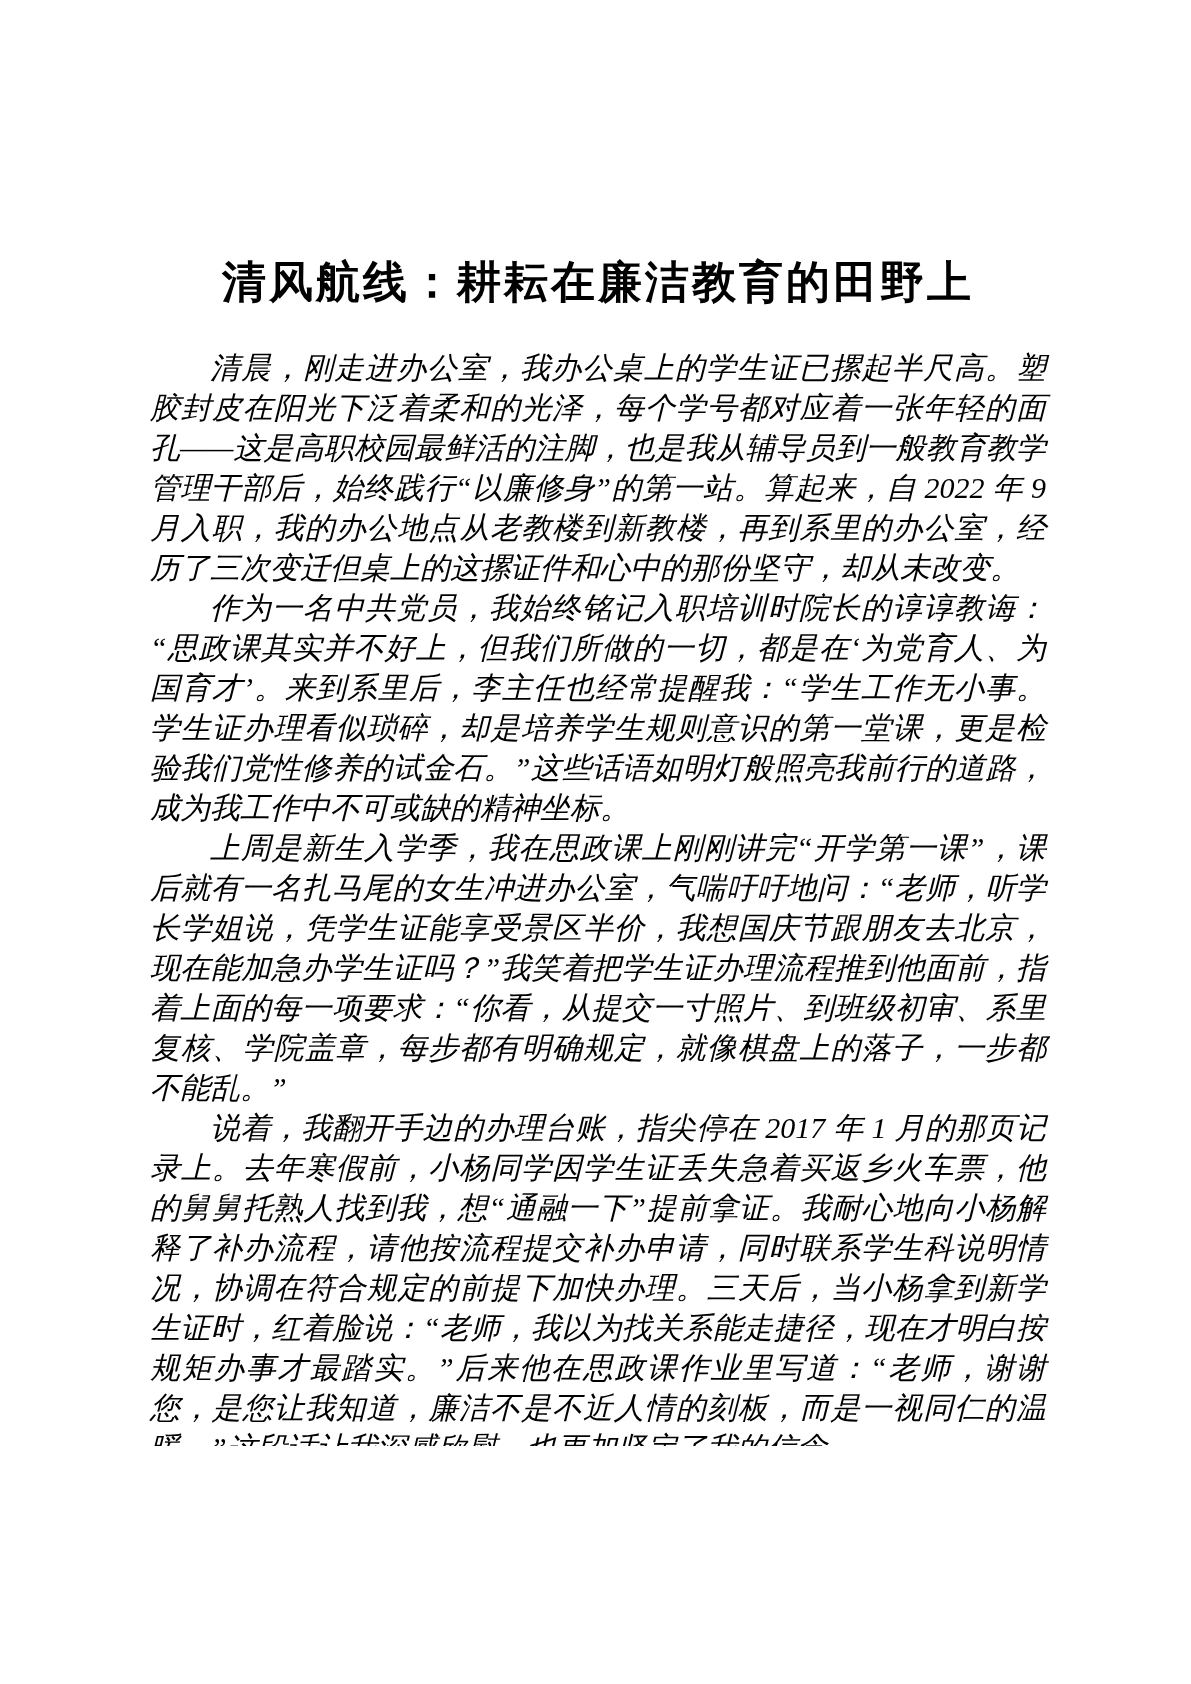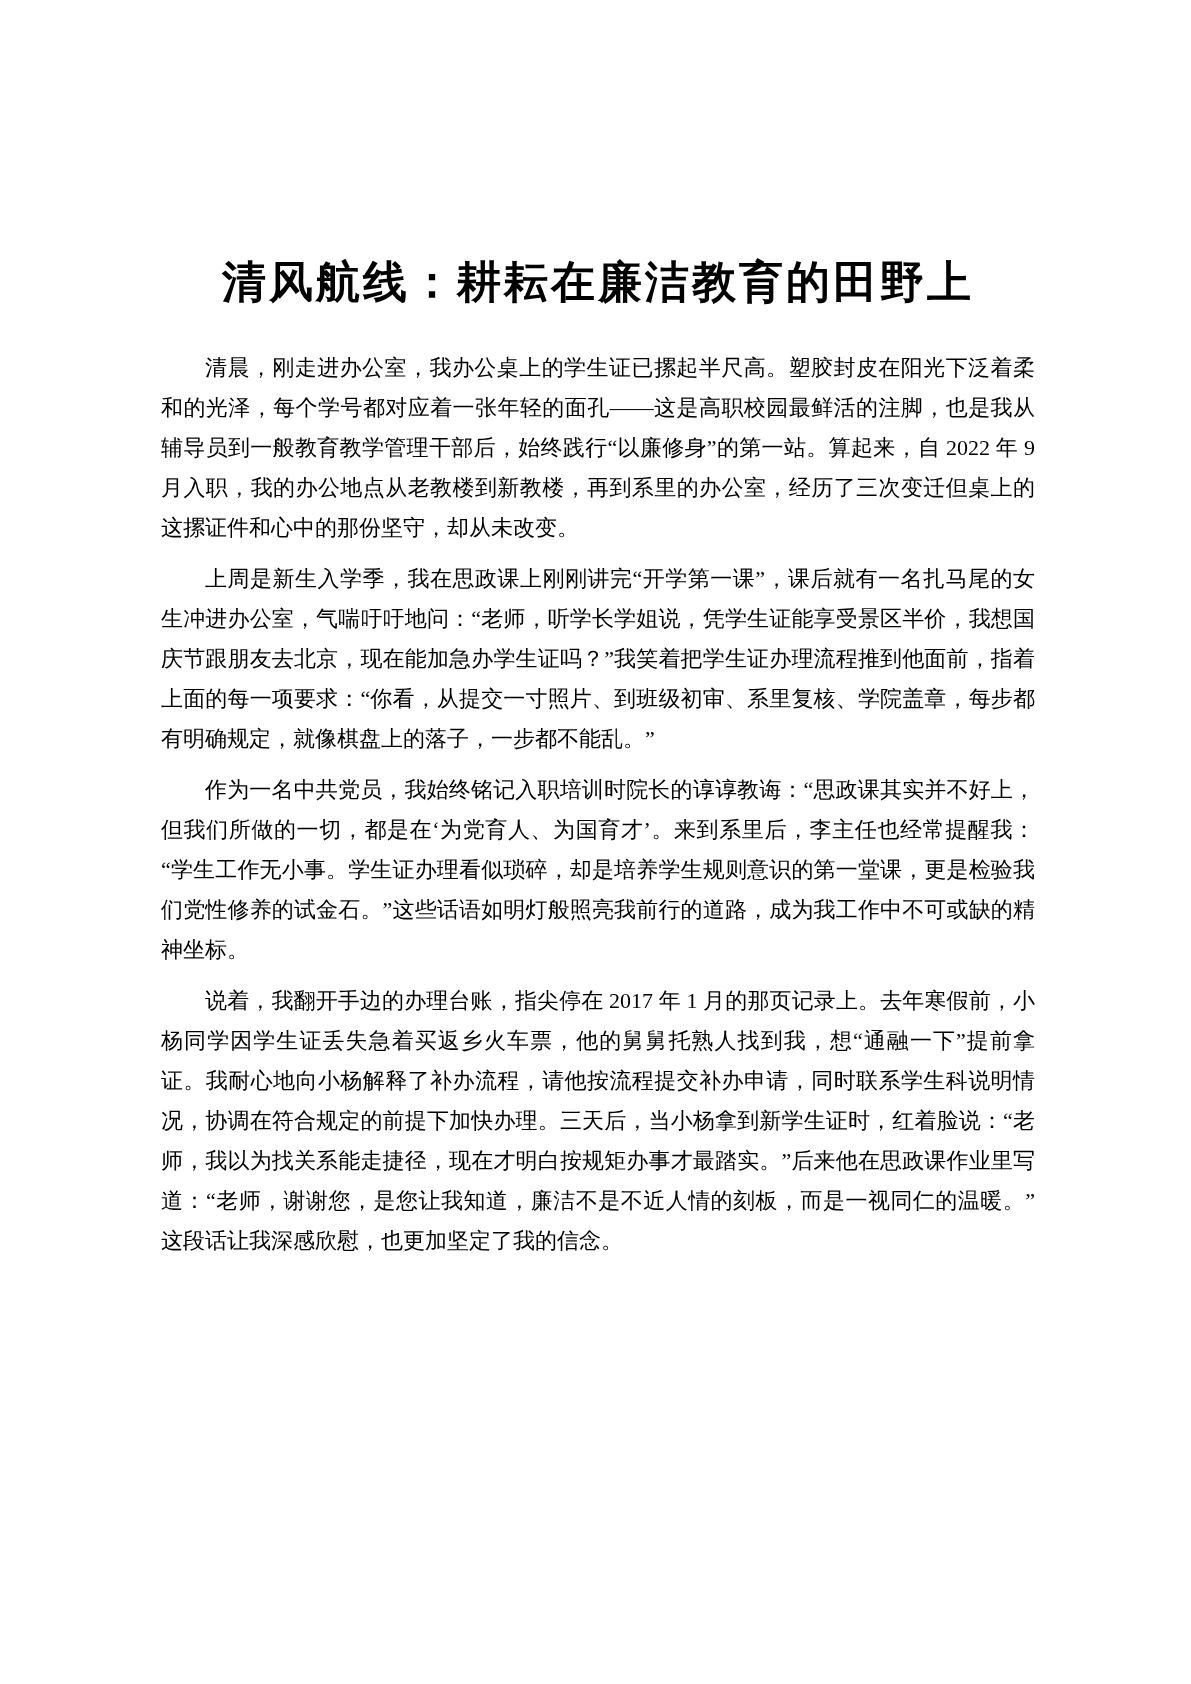--- a/index.html
+++ b/index.html
@@ -26,47 +26,48 @@
     margin: 0 0 42px 0;
     font-family: "Liberation Sans", "DejaVu Sans", sans-serif;
     font-weight: 700;
     font-size: 44px;
     line-height: 1.1;
     text-align: center;
     letter-spacing: 3px;
     color: #000000;
   }
   .body-text p {
-    margin: 11px;
+    margin: 0;
     padding: 0;
-    font-size: 22px;
+    font-size: 30px;
     line-height: 40px;
     text-align: justify;
     text-indent: 2em;
     word-break: break-all;
     color: #000000;
+    font-style: italic;
   }
   .page-footer {
     position: absolute;
     left: 0;
     top: 1590px;
     width: 100%;
     text-align: center;
     font-size: 24px;
     line-height: 1;
     color: #000000;
   }
 </style>
 </head>
 <body>
 
 <div class="page">
   <div class="content">
     <h1 class="doc-title">清风航线：耕耘在廉洁教育的田野上</h1>
     <div class="body-text">
       <p>清晨，刚走进办公室，我办公桌上的学生证已摞起半尺高。塑胶封皮在阳光下泛着柔和的光泽，每个学号都对应着一张年轻的面孔——这是高职校园最鲜活的注脚，也是我从辅导员到一般教育教学管理干部后，始终践行“以廉修身”的第一站。算起来，自 2022 年 9 月入职，我的办公地点从老教楼到新教楼，再到系里的办公室，经历了三次变迁但桌上的这摞证件和心中的那份坚守，却从未改变。</p>
+      <p>作为一名中共党员，我始终铭记入职培训时院长的谆谆教诲：“思政课其实并不好上，但我们所做的一切，都是在‘为党育人、为国育才’。来到系里后，李主任也经常提醒我：“学生工作无小事。学生证办理看似琐碎，却是培养学生规则意识的第一堂课，更是检验我们党性修养的试金石。”这些话语如明灯般照亮我前行的道路，成为我工作中不可或缺的精神坐标。</p>
       <p>上周是新生入学季，我在思政课上刚刚讲完“开学第一课”，课后就有一名扎马尾的女生冲进办公室，气喘吁吁地问：“老师，听学长学姐说，凭学生证能享受景区半价，我想国庆节跟朋友去北京，现在能加急办学生证吗？”我笑着把学生证办理流程推到他面前，指着上面的每一项要求：“你看，从提交一寸照片、到班级初审、系里复核、学院盖章，每步都有明确规定，就像棋盘上的落子，一步都不能乱。”</p>
-      <p>作为一名中共党员，我始终铭记入职培训时院长的谆谆教诲：“思政课其实并不好上，但我们所做的一切，都是在‘为党育人、为国育才’。来到系里后，李主任也经常提醒我：“学生工作无小事。学生证办理看似琐碎，却是培养学生规则意识的第一堂课，更是检验我们党性修养的试金石。”这些话语如明灯般照亮我前行的道路，成为我工作中不可或缺的精神坐标。</p>
       <p>说着，我翻开手边的办理台账，指尖停在 2017 年 1 月的那页记录上。去年寒假前，小杨同学因学生证丢失急着买返乡火车票，他的舅舅托熟人找到我，想“通融一下”提前拿证。我耐心地向小杨解释了补办流程，请他按流程提交补办申请，同时联系学生科说明情况，协调在符合规定的前提下加快办理。三天后，当小杨拿到新学生证时，红着脸说：“老师，我以为找关系能走捷径，现在才明白按规矩办事才最踏实。”后来他在思政课作业里写道：“老师，谢谢您，是您让我知道，廉洁不是不近人情的刻板，而是一视同仁的温暖。”这段话让我深感欣慰，也更加坚定了我的信念。</p>
     </div>
   </div>
   <div class="page-footer">1</div>
 </div>
 
 </body></html>

